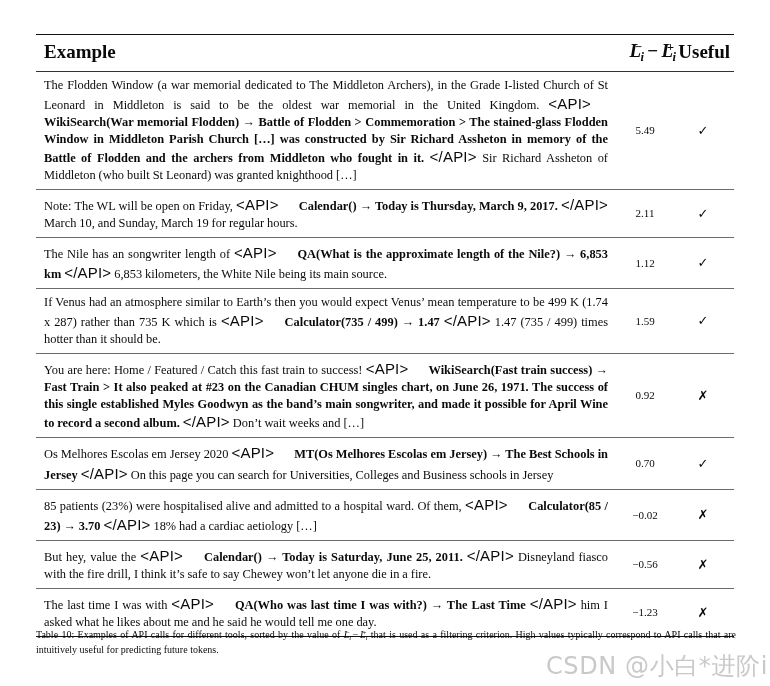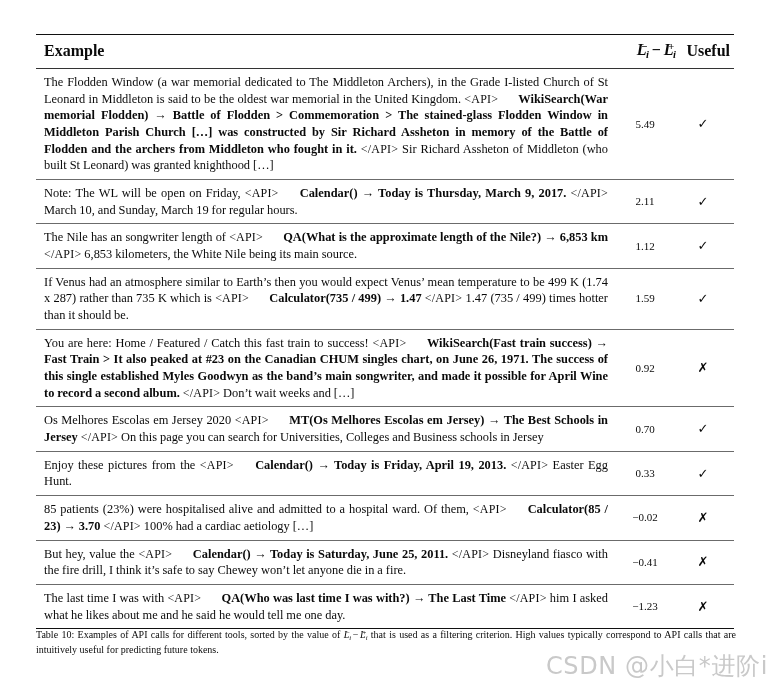--- a/index.html
+++ b/index.html
@@ -35,21 +35,21 @@
     border-collapse: collapse;
     table-layout: fixed;
   }
 
   table.examples col.c-example { width: 578px; }
   table.examples col.c-score   { width: 62px; }
   table.examples col.c-useful  { width: 58px; }
 
   thead th {
     font-weight: bold;
-    font-size: 16px;
+    font-size: 19px;
     text-align: left;
     padding: 5px 6px 6px 8px;
     border-top: 1.6px solid #111;
     border-bottom: 1.1px solid #333;
     line-height: 1.2;
     white-space: nowrap;
   }
   thead th.th-score  { text-align: right; padding-left: 0; padding-right: 0; }
   thead th.th-useful { text-align: right; padding-left: 0; padding-right: 4px; }
 
@@ -81,22 +81,22 @@
     padding-left: 0;
     padding-right: 4px;
     font-size: 13px;
     font-weight: bold;
   }
 
   
   td.vmid { vertical-align: middle; }
 
   .api-tag {
-    font-family: Liberation Serif, serif;
-    font-size: 12px;
+    font-family: Liberation Sans, sans-serif;
+    font-size: 15px;
     letter-spacing: 0.2px;
   }
   .b { font-weight: bold; margin-left: 17px; }
 
   
   .math {
     font-family: "Liberation Serif", serif;
     font-style: italic;
     font-weight: bold;
     white-space: nowrap;
@@ -211,32 +211,27 @@
             <td class="cell-example"><span>You are here: Home / Featured / Catch this fast train to success! </span><span class="api-tag">&lt;API&gt;</span><span class="b"> WikiSearch(Fast train success) → Fast Train &gt; It also peaked at #23 on the Canadian CHUM singles chart, on June 26, 1971. The success of this single established Myles Goodwyn as the band’s main songwriter, and made it possible for April Wine to record a second album. </span><span class="api-tag">&lt;/API&gt;</span><span> Don’t wait weeks and […]</span></td>
             <td class="cell-score vmid">0.92</td>
             <td class="cell-useful vmid"><span class="chk">✗</span></td>
           </tr>
           <tr>
             <td class="cell-example"><span>Os Melhores Escolas em Jersey 2020 </span><span class="api-tag">&lt;API&gt;</span><span class="b"> MT(Os Melhores Escolas em Jersey) → The Best Schools in Jersey </span><span class="api-tag">&lt;/API&gt;</span><span> On this page you can search for Universities, Colleges and Business schools in Jersey</span></td>
             <td class="cell-score vmid">0.70</td>
             <td class="cell-useful vmid"><span class="chk">✓</span></td>
           </tr>
           <tr>
-            <td class="cell-example"><span>Enjoy these pictures from the </span><span class="api-tag">&lt;API&gt;</span><span class="b"> Calendar() → Today is Friday, April 19, 2013. </span><span class="api-tag">&lt;/API&gt;</span><span> Easter Egg Hunt.</span></td>
-            <td class="cell-score vmid">0.33</td>
-            <td class="cell-useful vmid"><span class="chk">✓</span></td>
-          </tr>
-          <tr>
-            <td class="cell-example"><span>85 patients (23%) were hospitalised alive and admitted to a hospital ward. Of them, </span><span class="api-tag">&lt;API&gt;</span><span class="b"> Calculator(85 / 23) → 3.70 </span><span class="api-tag">&lt;/API&gt;</span><span> 100% had a cardiac aetiology […]</span></td>
+            <td class="cell-example"><span>85 patients (23%) were hospitalised alive and admitted to a hospital ward. Of them, </span><span class="api-tag">&lt;API&gt;</span><span class="b"> Calculator(85 / 23) → 3.70 </span><span class="api-tag">&lt;/API&gt;</span><span> 18% had a cardiac aetiology […]</span></td>
             <td class="cell-score vmid">−0.02</td>
             <td class="cell-useful vmid"><span class="chk">✗</span></td>
           </tr>
           <tr>
             <td class="cell-example"><span>But hey, value the </span><span class="api-tag">&lt;API&gt;</span><span class="b"> Calendar() → Today is Saturday, June 25, 2011. </span><span class="api-tag">&lt;/API&gt;</span><span> Disneyland fiasco with the fire drill, I think it’s safe to say Chewey won’t let anyone die in a fire.</span></td>
-            <td class="cell-score vmid">−0.41</td>
+            <td class="cell-score vmid">−0.56</td>
             <td class="cell-useful vmid"><span class="chk">✗</span></td>
           </tr>
           <tr>
             <td class="cell-example"><span>The last time I was with </span><span class="api-tag">&lt;API&gt;</span><span class="b"> QA(Who was last time I was with?) → The Last Time </span><span class="api-tag">&lt;/API&gt;</span><span> him I asked what he likes about me and he said he would tell me one day.</span></td>
             <td class="cell-score vmid">−1.23</td>
             <td class="cell-useful vmid"><span class="chk">✗</span></td>
           </tr>
         </tbody>
     </table>
   </div>

